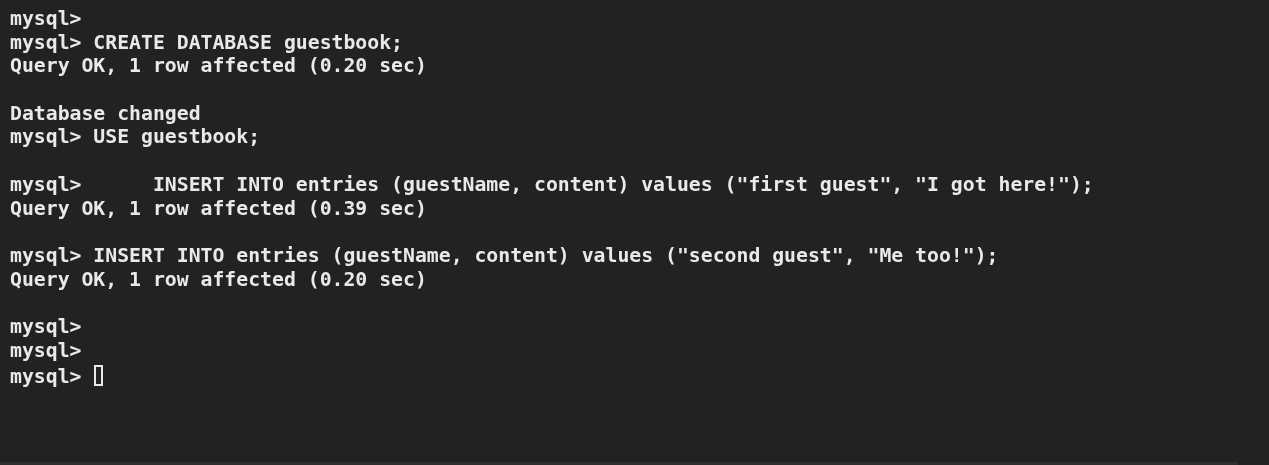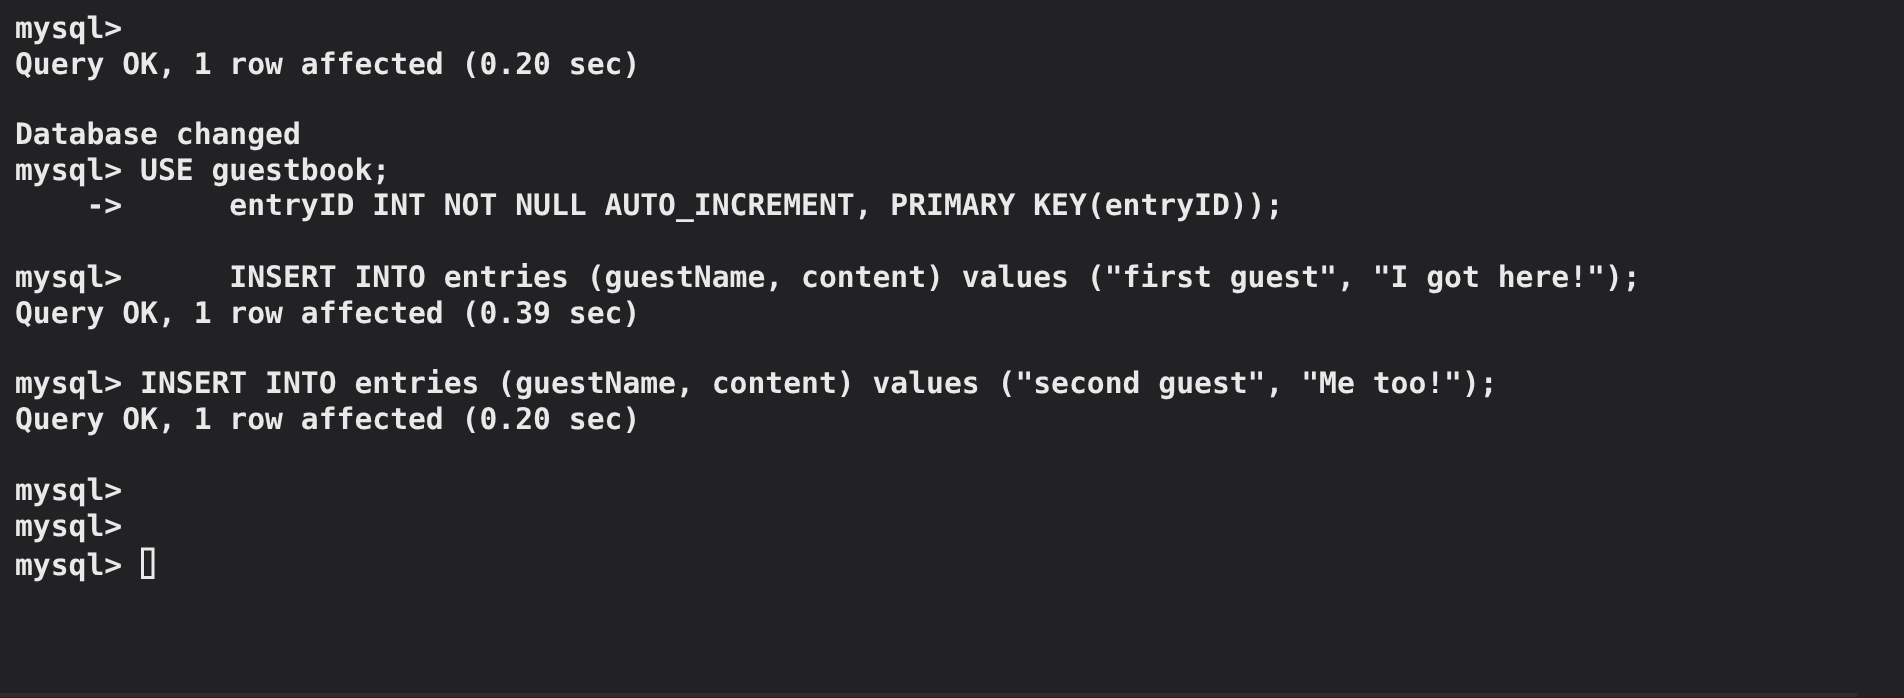--- a/index.html
+++ b/index.html
@@ -48,25 +48,25 @@
     height: 3px;
     background: var(--edge);
   }
 </style>
 </head>
 <body>
 
 <div class="terminal">
   <div id="lines-container">
       <div class="line"><span>mysql&gt;</span></div>
+      <div class="line"><span>mysql&gt; CREATE DATABASE guestbook;</span></div>
       <div class="line"><span>Query OK, 1 row affected (0.20 sec)</span></div>
       <div class="line"><span></span></div>
       <div class="line"><span>Database changed</span></div>
       <div class="line"><span>mysql&gt; USE guestbook;</span></div>
-      <div class="line"><span>    -&gt;      entryID INT NOT NULL AUTO_INCREMENT, PRIMARY KEY(entryID));</span></div>
       <div class="line"><span></span></div>
       <div class="line"><span>mysql&gt;      INSERT INTO entries (guestName, content) values ("first guest", "I got here!");</span></div>
       <div class="line"><span>Query OK, 1 row affected (0.39 sec)</span></div>
       <div class="line"><span></span></div>
       <div class="line"><span>mysql&gt; INSERT INTO entries (guestName, content) values ("second guest", "Me too!");</span></div>
       <div class="line"><span>Query OK, 1 row affected (0.20 sec)</span></div>
       <div class="line"><span></span></div>
       <div class="line"><span>mysql&gt;</span></div>
       <div class="line"><span>mysql&gt;</span></div>
       <div class="line"><span>mysql&gt; </span><span class="cursor"></span></div>

